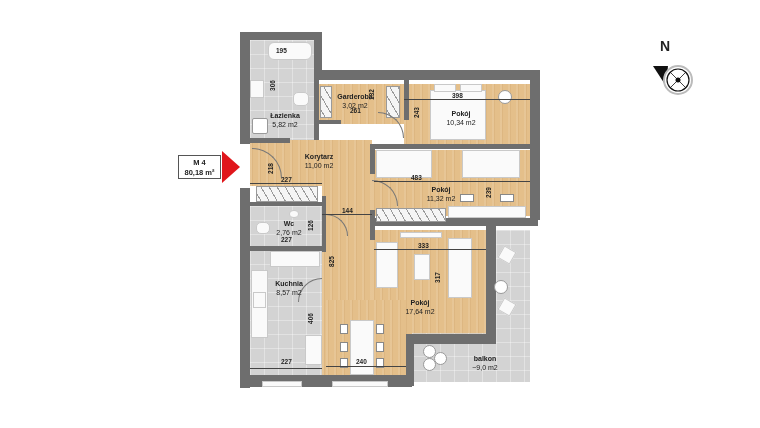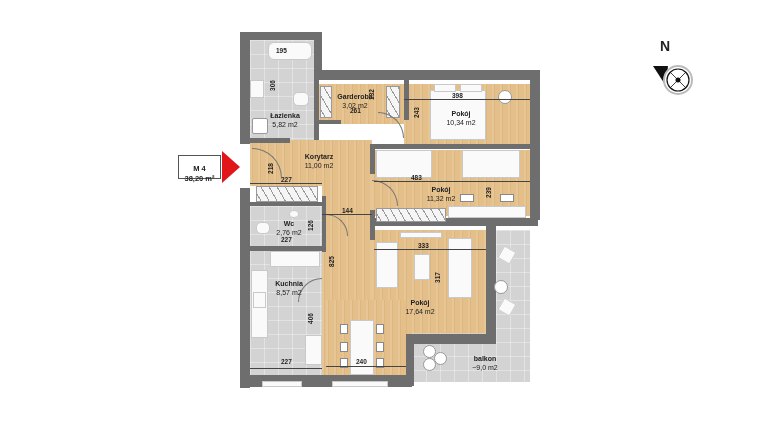--- a/index.html
+++ b/index.html
@@ -32,37 +32,37 @@
   .room-label { position: absolute; text-align: center; font-size: 7px; line-height: 9px; color: #222; }
   .room-label .name { font-weight: bold; display: block; }
   .room-label .area { display: block; }
   .dim { position: absolute; font-size: 6.5px; font-weight: bold; color: #222; white-space: nowrap; }
   .dim.v { transform: rotate(-90deg); transform-origin: center; }
   .dimline { position: absolute; background: #444; }
 
   .unit-box {
     position: absolute; left: 178px; top: 155px; width: 43px; height: 24px;
     border: 1px solid #555; background: #fff; text-align: center;
-    font-size: 7.5px; line-height: 10px; font-weight: bold; padding-top: 8px;
+    font-size: 7.5px; line-height: 10px; font-weight: bold; padding-top: 2px;
   }
   .unit-arrow {
     position: absolute; left: 222px; top: 151px; width: 0; height: 0;
     border-top: 16px solid transparent; border-bottom: 16px solid transparent;
     border-left: 18px solid #e0161b;
   }
   .door-arc { position: absolute; border: 1px solid #777; border-radius: 0 100% 0 0; border-left: none; border-bottom: none; }
   .chair { position: absolute; background: #fff; border: 1px solid #888; }
   .round { position: absolute; border-radius: 50%; background: #fff; border: 1px solid #999; }
 </style>
 </head>
 <body>
 
 <div class="unit-box">
   <div>M 4</div>
-  <div>38,20 m²</div>
+  <div>80,18 m²</div>
 </div>
 <div class="unit-arrow"></div>
 
 <div class="abs" style="left:652px; top:38px; width:50px; height:66px;">
   <div class="abs" style="left:8px; top:0; font-size:14px; font-weight:bold;">N</div>
   <svg class="abs" style="left:0; top:22px;" width="50" height="42" viewBox="0 0 50 42">
     <polygon points="1,6 16,6 14,26" fill="#111"></polygon>
     <circle cx="26" cy="20" r="14" fill="#fff" stroke="#bbb" stroke-width="2"></circle>
     <circle cx="26" cy="20" r="11" fill="#fff" stroke="#111" stroke-width="1.2"></circle>
     <line x1="18" y1="12" x2="34" y2="28" stroke="#111" stroke-width="0.8"></line>

